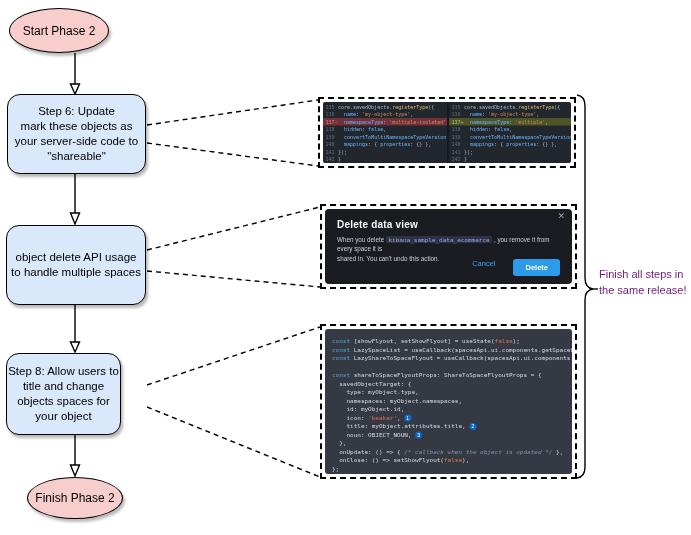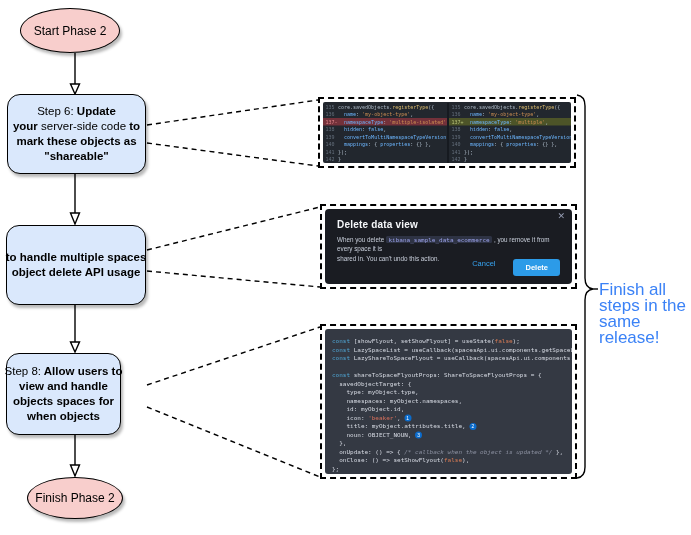--- a/index.html
+++ b/index.html
@@ -8,21 +8,21 @@
   .canvas{position:relative;width:691px;height:535px;background:#fff;overflow:hidden}
   .svg-layer{position:absolute;left:0;top:0;width:691px;height:535px}
 
   
   .node{position:absolute;display:flex;align-items:center;justify-content:center;
         text-align:center;border:1.6px solid #000;box-shadow:2px 3px 3px rgba(0,0,0,.28)}
   .oval{border-radius:50%;background:#f8cecc;font-size:12px}
   .stepbox{border-radius:13px;background:#dae8fc;font-size:11.5px;flex-direction:column}
   .steptext .cline{line-height:15px;white-space:pre;font-size:11.5px;font-family:"Liberation Sans",sans-serif;color:#000;padding:0;text-align:center}
   .steptext .tk-b{font-weight:normal}
-  .steptext .tk-r{font-weight:bold}
+  .steptext .tk-r{font-weight:normal}
 
   
   .dashed-panel{position:absolute;border:2.5px dashed #000;background:#fff;padding:3px}
 
   
   .diff{display:flex;background:#22272e;height:100%;border-radius:2px;overflow:hidden;padding-top:1px}
   .dpane{width:50%;height:100%;overflow:hidden}
   .dpane+.dpane{border-left:2px solid #161a20}
   .dpane-scale{transform:scale(.5);transform-origin:0 0;width:200%}
   .drow{display:flex;height:15px;line-height:15px;font-family:"DejaVu Sans Mono",monospace;
@@ -55,21 +55,21 @@
   .codewrap{background:#343943;border-radius:3px;height:100%;overflow:hidden;padding:8px 0 0 0}
   .codescale{transform:scale(.5);transform-origin:0 0;width:200%}
   .codewrap .cline{font-family:"DejaVu Sans Mono",monospace;font-size:12px;line-height:17px;
          color:#d7dbe4;white-space:pre;padding-left:14px;overflow:hidden}
   .tk-pl{color:#d7dbe4}.tk-kw{color:#4fa6d5}.tk-str{color:#d9705c}
   .tk-lit{color:#d97b54}.tk-cm{color:#8b90a0;font-style:italic}.tk-type{color:#d7dbe4}
   .tk-badge{display:inline-block;width:14px;height:14px;border-radius:50%;background:#0b6bcb;
             color:#fff;font-size:10px;line-height:14px;text-align:center;
             font-family:"Liberation Sans",sans-serif;vertical-align:middle}
 
-  .brace-label{position:absolute;left:599px;top:282px;width:92px;font-size:17px;line-height:16px;color:#3b82f6}
+  .brace-label{position:absolute;left:599px;top:266px;width:92px;font-size:11px;line-height:16px;color:#701a75}
 </style>
 </head>
 <body>
 
 <div class="canvas">
 
   <svg class="svg-layer" width="691" height="535">
     <g stroke="#000" stroke-width="1.4" fill="none">
       <line x1="75" y1="53" x2="75" y2="84"></line>
       <path d="M75 94 L70.5 84 L79.5 84 Z" fill="#fff"></path>
@@ -97,41 +97,41 @@
     <g stroke="#000" stroke-width="1.4" stroke-dasharray="5,4">
       <line x1="147" y1="385" x2="320" y2="327"></line>
       <line x1="147" y1="407" x2="320" y2="477"></line>
     </g>
     <g stroke="#000" stroke-width="1.4" fill="none">
       <path d="M577 95 Q585 96 585 106 L585 278 Q585 288 593 289 Q585 290 585 300 L585 467 Q585 477 577 478"></path>
       <line x1="593" y1="289" x2="598" y2="289"></line>
     </g>
   </svg>
 
-  <div class="node oval" style="left:20px;top:8px;width:100px;height:45px">
+  <div class="node oval" style="left:9px;top:8px;width:100px;height:45px">
     <span>Start Phase 2</span>
   </div>
 
   <div class="node stepbox steptext" style="left:7px;top:94px;width:139px;height:80px">
       <div class="cline"><span class="tk-b">Step 6:</span><span class="tk-r"> Update</span></div>
+      <div class="cline"><span class="tk-r">mark these objects as</span></div>
       <div class="cline"><span class="tk-r">your </span><span class="tk-b">server-side code</span><span class="tk-r"> to</span></div>
-      <div class="cline"><span class="tk-r">mark these objects as</span></div>
       <div class="cline"><span class="tk-r">"shareable"</span></div>
     </div>
 
   <div class="node stepbox steptext" style="left:6px;top:225px;width:140px;height:80px">
+      <div class="cline"><span class="tk-r">object delete API usage</span></div>
       <div class="cline"><span class="tk-r">to handle multiple spaces</span></div>
-      <div class="cline"><span class="tk-r">object delete API usage</span></div>
     </div>
 
   <div class="node stepbox steptext" style="left:6px;top:353px;width:115px;height:82px">
       <div class="cline"><span class="tk-b">Step 8:</span><span class="tk-r"> Allow users to</span></div>
-      <div class="cline"><span class="tk-r">view and handle</span></div>
+      <div class="cline"><span class="tk-r">title and change</span></div>
       <div class="cline"><span class="tk-r">objects spaces for</span></div>
-      <div class="cline"><span class="tk-r">when objects</span></div>
+      <div class="cline"><span class="tk-r">your object</span></div>
     </div>
 
   <div class="node oval" style="left:27px;top:477px;width:96px;height:42px">
     <span>Finish Phase 2</span>
   </div>
 
   <div class="dashed-panel" style="left:318px;top:97px;width:258px;height:71px">
     <div class="diff">
       <div class="dpane">
         <div class="dpane-scale">

